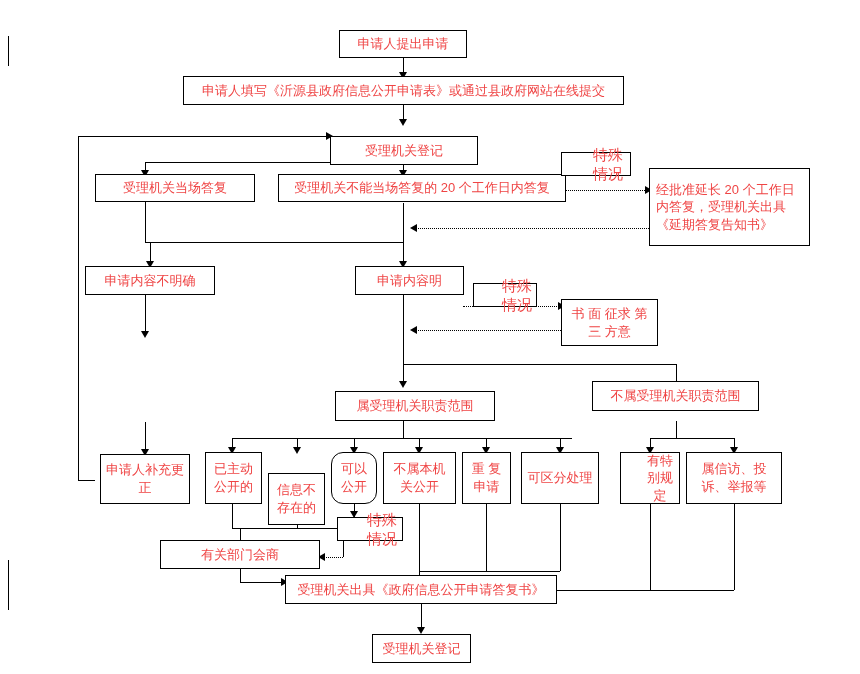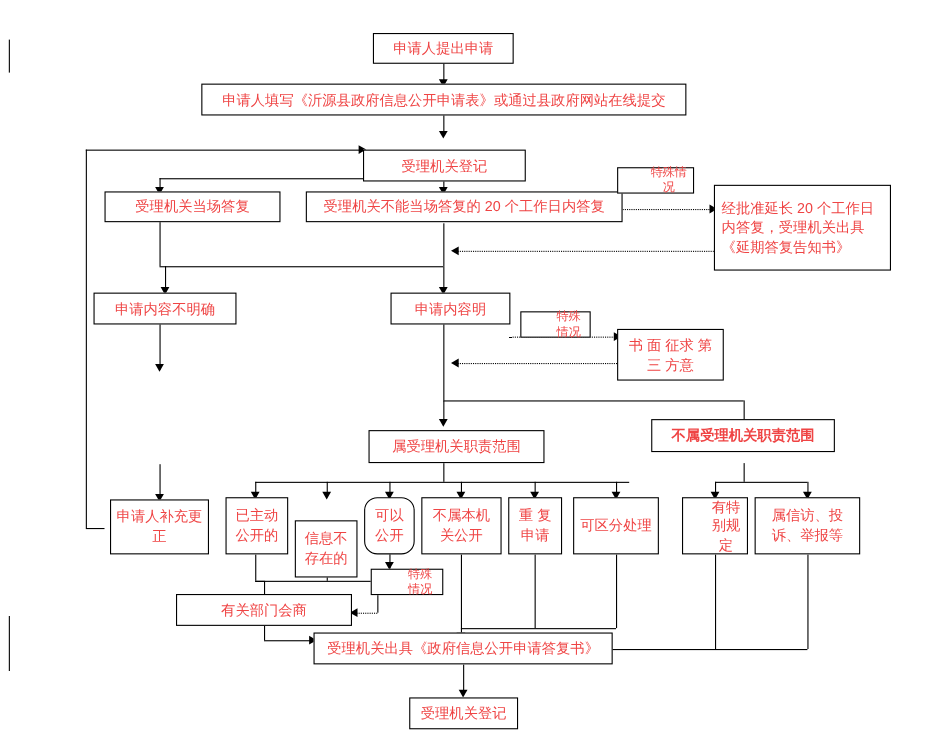--- a/index.html
+++ b/index.html
@@ -27,21 +27,21 @@
     align-items: center;
     justify-content: center;
     text-align: center;
     font-size: 13px;
     line-height: 1.35;
     padding: 2px 4px;
     white-space: pre-wrap;
     z-index: 3;
   }
   .node.small {
-    font-size: 11px;
+    font-size: 15px;
     line-height: 1.3;
     padding-left: 28px;
   }
   .node.left {
     justify-content: flex-start;
     text-align: left;
     padding-left: 6px;
   }
   .seg {
     position: absolute;
@@ -216,21 +216,21 @@
 
   <div class="node" style="left:355px; top:266px; width:109px; height:29px;">申请内容明</div>
 
   <div class="node small" style="left:473px; top:283px; width:64px; height:24px;">特殊情况</div>
 
   <div class="node" style="left:561px; top:299px; width:97px; height:47px;">书 面 征求 第 三 方意</div>
 
 
   <div class="node" style="left:335px; top:391px; width:160px; height:30px;">属受理机关职责范围</div>
 
-  <div class="node" style="left:592px; top:381px; width:167px; height:30px;font-weight:bold;">不属受理机关职责范围</div>
+  <div class="node" style="left:592px; top:381px; width:167px; height:30px;">不属受理机关职责范围</div>
 
   <div class="node" style="left:100px; top:454px; width:90px; height:50px;">申请人补充更正</div>
 
   <div class="node" style="left:205px; top:452px; width:57px; height:52px;">已主动公开的</div>
 
   <div class="node" style="left:268px; top:452px; width:57px; height:52px;margin-top:21px;">信息不存在的</div>
 
   <div class="node" style="left:331px; top:452px; width:46px; height:52px;border-radius:12px;">可以公开</div>
 
   <div class="node" style="left:383px; top:452px; width:73px; height:52px;">不属本机关公开</div>

